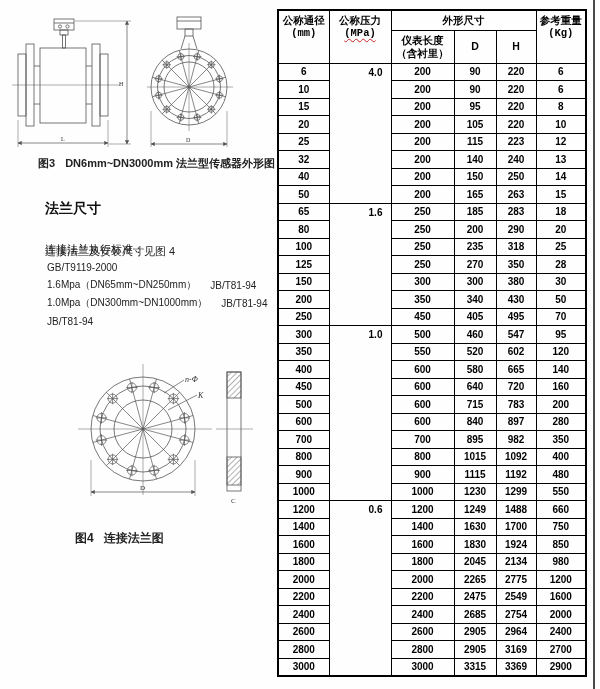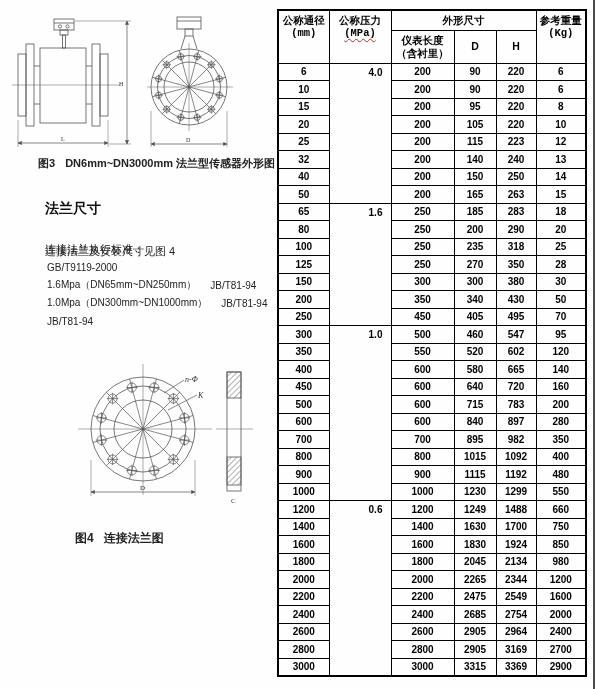--- a/index.html
+++ b/index.html
@@ -498,21 +498,21 @@
           <td>1800</td>
           <td>1800</td>
           <td>2045</td>
           <td>2134</td>
           <td>980</td>
         </tr>
         <tr>
           <td>2000</td>
           <td>2000</td>
           <td>2265</td>
-          <td>2344</td>
+          <td>2775</td>
           <td>1200</td>
         </tr>
         <tr>
           <td>2200</td>
           <td>2200</td>
           <td>2475</td>
           <td>2549</td>
           <td>1600</td>
         </tr>
         <tr>

